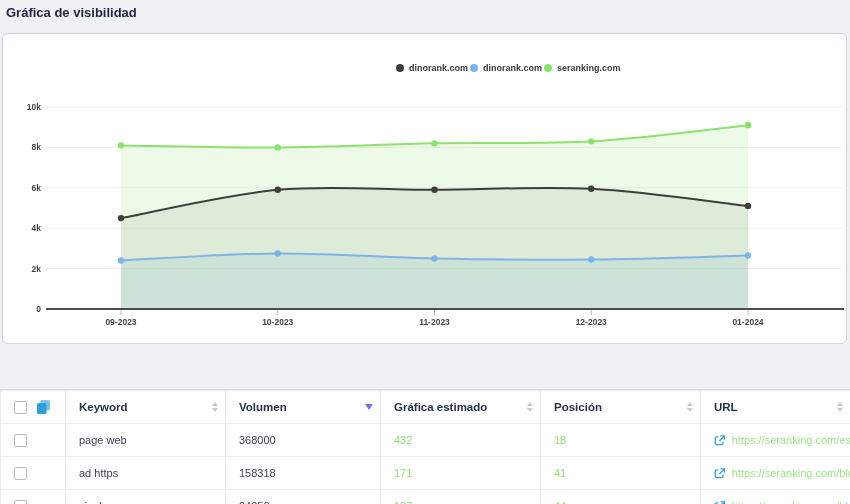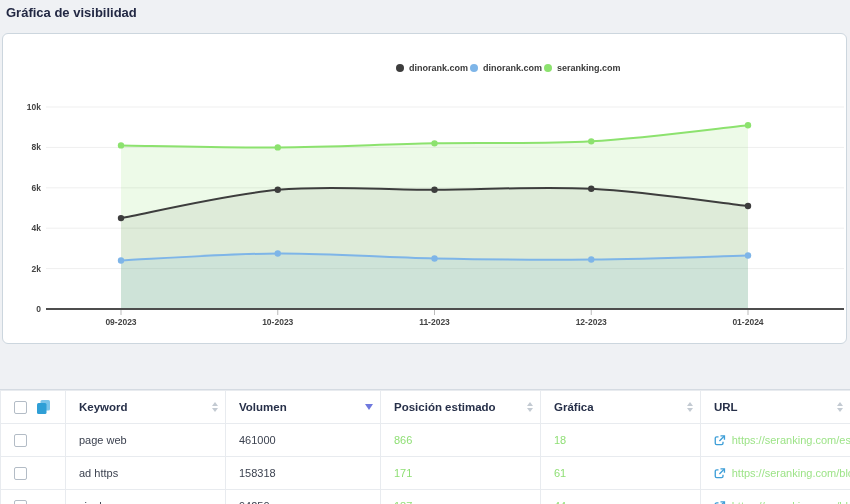--- a/index.html
+++ b/index.html
@@ -149,30 +149,30 @@
             </div>
           </th>
           <th>
             <div class="th-flex">
               <span>Volumen</span>
               <span class="sort-desc"></span>
             </div>
           </th>
           <th>
             <div class="th-flex">
-              <span>Posición estimado</span>
-              <span class="sort">
-                  <i class="up"></i>
-                  <i class="down"></i>
-                </span>
-            </div>
-          </th>
-          <th>
-            <div class="th-flex">
-              <span>Gráfica</span>
+              <span>Gráfica estimado</span>
+              <span class="sort">
+                  <i class="up"></i>
+                  <i class="down"></i>
+                </span>
+            </div>
+          </th>
+          <th>
+            <div class="th-flex">
+              <span>Posición</span>
               <span class="sort">
                   <i class="up"></i>
                   <i class="down"></i>
                 </span>
             </div>
           </th>
           <th>
             <div class="th-flex">
               <span>URL</span>
               <span class="sort">
@@ -180,40 +180,40 @@
                   <i class="down"></i>
                 </span>
             </div>
           </th>
         </tr>
       </thead>
       <tbody>
         <tr>
           <td><span class="cb"></span></td>
           <td>page web</td>
-          <td>461000</td>
-          <td class="green">866</td>
+          <td>368000</td>
+          <td class="green">432</td>
           <td class="green">18</td>
           <td>
             <div class="url-cell">
               <svg width="13" height="13" viewBox="0 0 13 13">
                 <path d="M5 2.5 H3 a1.6 1.6 0 0 0 -1.6 1.6 v5.4 a1.6 1.6 0 0 0 1.6 1.6 h5.4 a1.6 1.6 0 0 0 1.6 -1.6 V8" fill="none" stroke="#3f9fd8" stroke-width="1.5"></path>
                 <path d="M7.2 1.4 h4.4 v4.4" fill="none" stroke="#3f9fd8" stroke-width="1.5"></path>
                 <line x1="6" y1="7" x2="11.2" y2="1.8" stroke="#3f9fd8" stroke-width="1.5"></line>
               </svg>
               <span class="url-link">https://seranking.com/es/...</span>
             </div>
           </td>
         </tr>
         <tr>
           <td><span class="cb"></span></td>
           <td>ad https</td>
           <td>158318</td>
           <td class="green">171</td>
-          <td class="green">61</td>
+          <td class="green">41</td>
           <td>
             <div class="url-cell">
               <svg width="13" height="13" viewBox="0 0 13 13">
                 <path d="M5 2.5 H3 a1.6 1.6 0 0 0 -1.6 1.6 v5.4 a1.6 1.6 0 0 0 1.6 1.6 h5.4 a1.6 1.6 0 0 0 1.6 -1.6 V8" fill="none" stroke="#3f9fd8" stroke-width="1.5"></path>
                 <path d="M7.2 1.4 h4.4 v4.4" fill="none" stroke="#3f9fd8" stroke-width="1.5"></path>
                 <line x1="6" y1="7" x2="11.2" y2="1.8" stroke="#3f9fd8" stroke-width="1.5"></line>
               </svg>
               <span class="url-link">https://seranking.com/blo...</span>
             </div>
           </td>

